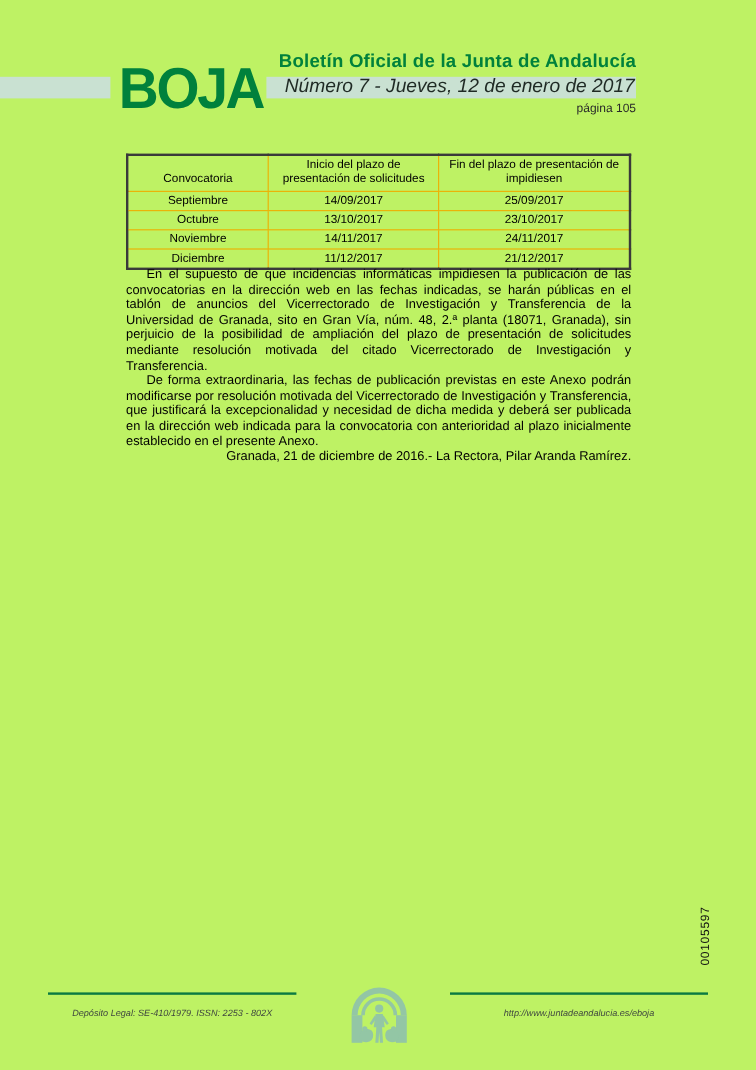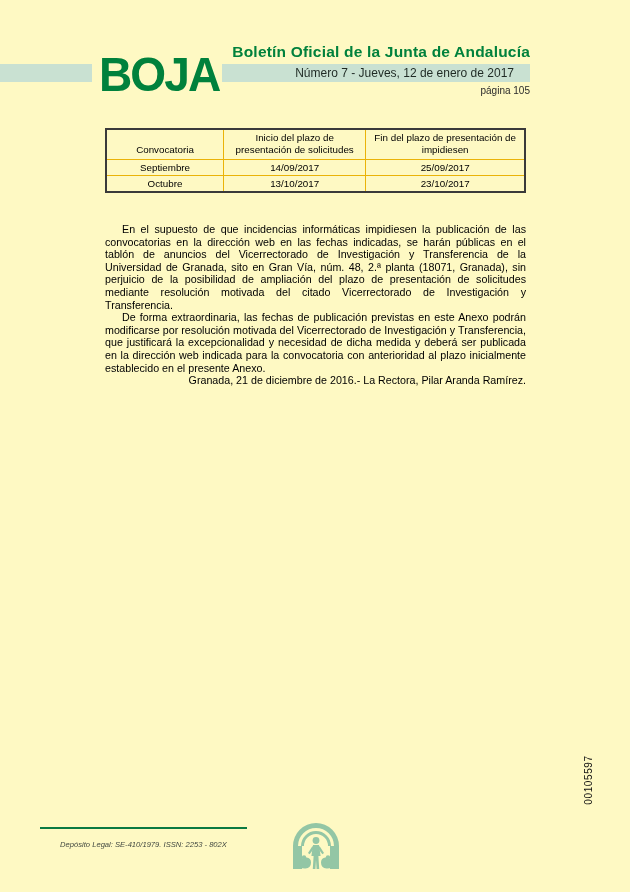--- a/index.html
+++ b/index.html
@@ -6,33 +6,33 @@
     --green:#00813C;
     --band:#C9E1D2;
     --emblem:#93C6A5;
     --footer-line:#0B7A42;
     --ink:#111;
   }
   html,body{margin:0;padding:0;background:#ffffff;}
   .page{
     position:relative;
     width:630px;height:892px;
-    background:#fef9c3;
+    background:#bef264;
     font-family:"Liberation Sans", sans-serif;
     color:var(--ink);
     overflow:hidden;
     margin:0 auto;
   }
   
   .band{position:absolute;top:64px;height:18px;background:var(--band);}
   .band-left{left:0;width:92px;}
   .band-right{
     left:222px;width:308px;
-    text-align:right;font-size:12px;line-height:18px;
-    padding-right:16px;box-sizing:border-box;color:#1f2a24;
+    text-align:right;font-size:16px;line-height:18px;
+    padding-right:1px;box-sizing:border-box;color:#1f2a24;font-style:italic;
   }
   .boja{
     position:absolute;left:99px;top:53px;
     font-size:48px;font-weight:bold;letter-spacing:-2px;
     line-height:44px;color:var(--green);
     transform:scaleX(0.96);transform-origin:left center;
   }
   .title{
     position:absolute;top:43px;right:100px;
     font-size:15.5px;font-weight:bold;color:var(--green);
@@ -109,20 +109,30 @@
       <tr>
         <td>Septiembre</td>
         <td>14/09/2017</td>
         <td>25/09/2017</td>
       </tr>
       <tr>
         <td>Octubre</td>
         <td>13/10/2017</td>
         <td>23/10/2017</td>
       </tr>
+      <tr>
+        <td>Noviembre</td>
+        <td>14/11/2017</td>
+        <td>24/11/2017</td>
+      </tr>
+      <tr>
+        <td>Diciembre</td>
+        <td>11/12/2017</td>
+        <td>21/12/2017</td>
+      </tr>
     </tbody>
   </table>
 
   <div class="body-text">
     <p>En el supuesto de que incidencias informáticas impidiesen la publicación de las convocatorias en la dirección web en las fechas indicadas, se harán públicas en el tablón de anuncios del Vicerrectorado de Investigación y Transferencia de la Universidad de Granada, sito en Gran Vía, núm. 48, 2.ª planta (18071, Granada), sin perjuicio de la posibilidad de ampliación del plazo de presentación de solicitudes mediante resolución motivada del citado Vicerrectorado de Investigación y Transferencia.</p>
     <p>De forma extraordinaria, las fechas de publicación previstas en este Anexo podrán modificarse por resolución motivada del Vicerrectorado de Investigación y Transferencia, que justificará la excepcionalidad y necesidad de dicha medida y deberá ser publicada en la dirección web indicada para la convocatoria con anterioridad al plazo inicialmente establecido en el presente Anexo.</p>
     <p class="signature">Granada, 21 de diciembre de 2016.- La Rectora, Pilar Aranda Ramírez.</p>
   </div>
 
   <div class="vcode">00105597</div>
@@ -149,14 +159,17 @@
         <path d="M33.5 30 l4.5 7 -1.6 1.2 -4-5.2 z"></path>
 
         <path d="M13.5 47 q1.5-6 7-5.5 q4.5 0.6 4.5 5 q0 5.5-5.5 6 q-6.5 0.3-6-5.5 z"></path>
         <path d="M46.5 47 q-1.5-6 -7-5.5 q-4.5 0.6-4.5 5 q0 5.5 5.5 6 q6.5 0.3 6-5.5 z"></path>
         <circle cx="18" cy="41.5" r="2.2"></circle>
         <circle cx="42" cy="41.5" r="2.2"></circle>
       </g>
     </svg>
   </div>
 
+  <div class="footer-block footer-right">
+    <a href="#">http://www.juntadeandalucia.es/eboja</a>
+  </div>
 
 </div>
 
 </body></html>

